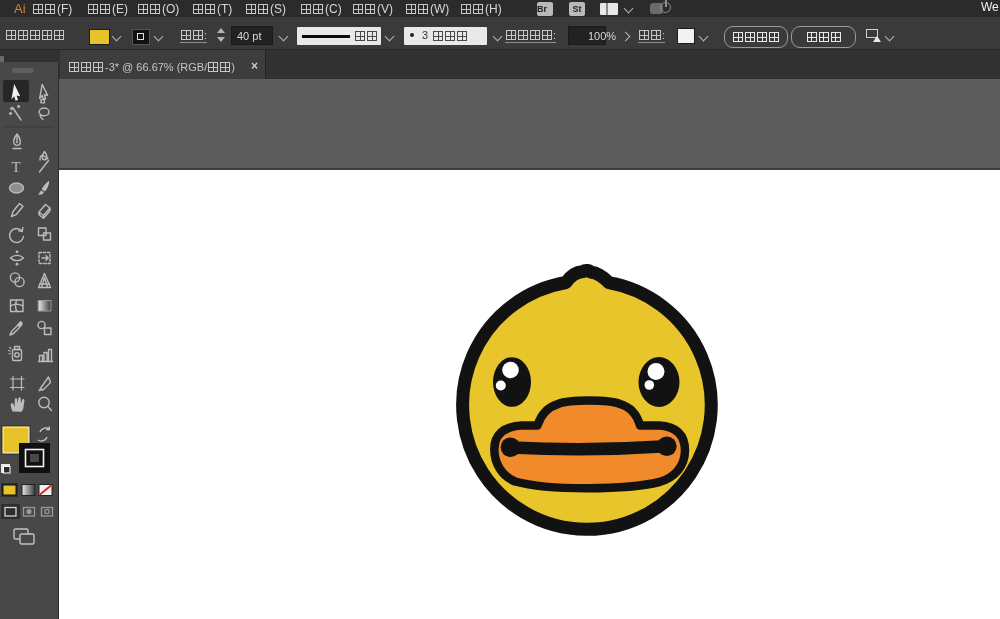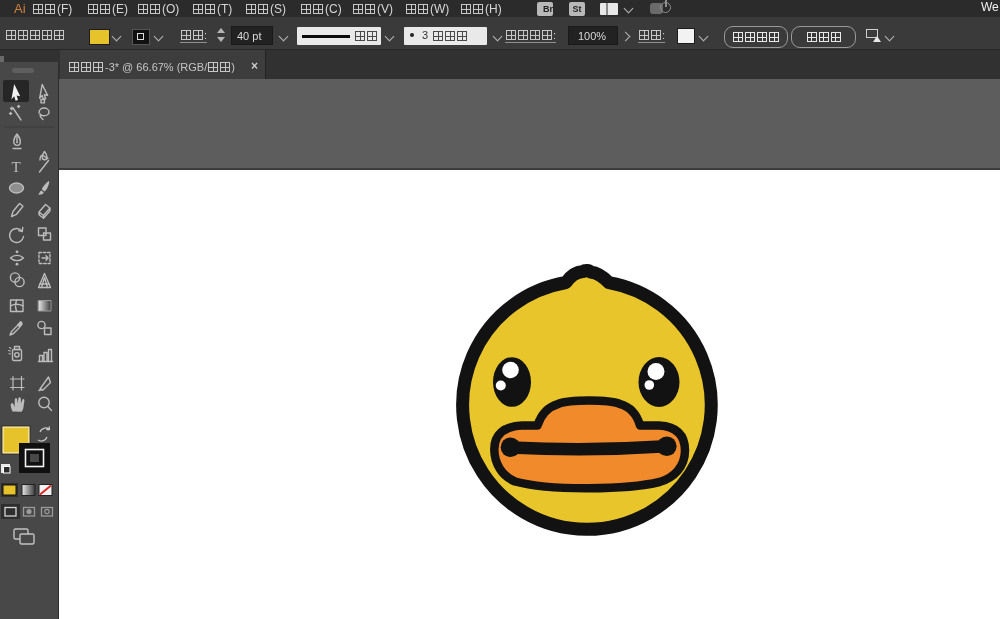--- a/index.html
+++ b/index.html
@@ -31,21 +31,21 @@
     <div class="abs" style="left:32px;top:2px;color:#d6d6d6;font-size:12px;white-space:nowrap"><span class="cj"></span><span class="cj"></span><span style="margin-left:1px">(F)</span></div>
     <div class="abs" style="left:87px;top:2px;color:#d6d6d6;font-size:12px;white-space:nowrap"><span class="cj"></span><span class="cj"></span><span style="margin-left:1px">(E)</span></div>
     <div class="abs" style="left:137px;top:2px;color:#d6d6d6;font-size:12px;white-space:nowrap"><span class="cj"></span><span class="cj"></span><span style="margin-left:1px">(O)</span></div>
     <div class="abs" style="left:192px;top:2px;color:#d6d6d6;font-size:12px;white-space:nowrap"><span class="cj"></span><span class="cj"></span><span style="margin-left:1px">(T)</span></div>
     <div class="abs" style="left:245px;top:2px;color:#d6d6d6;font-size:12px;white-space:nowrap"><span class="cj"></span><span class="cj"></span><span style="margin-left:1px">(S)</span></div>
     <div class="abs" style="left:300px;top:2px;color:#d6d6d6;font-size:12px;white-space:nowrap"><span class="cj"></span><span class="cj"></span><span style="margin-left:1px">(C)</span></div>
     <div class="abs" style="left:352px;top:2px;color:#d6d6d6;font-size:12px;white-space:nowrap"><span class="cj"></span><span class="cj"></span><span style="margin-left:1px">(V)</span></div>
     <div class="abs" style="left:405px;top:2px;color:#d6d6d6;font-size:12px;white-space:nowrap"><span class="cj"></span><span class="cj"></span><span style="margin-left:1px">(W)</span></div>
     <div class="abs" style="left:460px;top:2px;color:#d6d6d6;font-size:12px;white-space:nowrap"><span class="cj"></span><span class="cj"></span><span style="margin-left:1px">(H)</span></div>
   </div>
-  <div class="abs" style="left:537px;top:2px;width:16px;height:14px;background:#b9b9b9;border-radius:2px;color:#222;font-size:9px;font-weight:bold;text-align:right;line-height:14px">Br</div>
+  <div class="abs" style="left:537px;top:2px;width:16px;height:14px;background:#b9b9b9;border-radius:2px;color:#222;font-size:9px;font-weight:bold;text-align:left;line-height:14px">Br</div>
   <div class="abs" style="left:569px;top:2px;width:16px;height:14px;background:#b9b9b9;border-radius:2px;color:#222;font-size:9px;font-weight:bold;text-align:center;line-height:14px">St</div>
   <div class="abs" style="left:600px;top:3px;width:18px;height:12px;background:#e8e8e8;border-radius:1px"></div>
   <div class="abs" style="left:606px;top:3px;width:2px;height:12px;background:#8a8a8a"></div>
   <div class="car" style="left:625px;top:5px"></div>
   <div class="abs" style="left:650px;top:3px;width:13px;height:11px;background:#6a6a6a;border-radius:3px"></div>
   <div class="abs" style="left:660px;top:2px;width:11px;height:11px;border:1.5px solid #8f8f8f;border-radius:50%;box-sizing:border-box"></div>
   <div class="abs" style="left:664.5px;top:0px;width:2px;height:7px;background:#8f8f8f"></div>
   <div class="abs" style="left:981px;top:0px;color:#f2f2f2;font-size:12px;font-weight:normal">We</div>
 
   <div id="ctrl">
@@ -63,21 +63,21 @@
     <div class="wbox" style="left:297px;top:27px;width:84px;height:18px"></div>
     <div class="abs" style="left:302px;top:34.5px;width:48px;height:3.5px;background:#0a0a0a"></div>
     <div class="abs" style="left:354px;top:31px;font-size:11px;line-height:11px"><span class="cj cjd"></span><span class="cj cjd"></span></div>
     <div class="car" style="left:386px;top:33px"></div>
     <div class="wbox" style="left:404px;top:27px;width:83px;height:18px"></div>
     <div class="abs" style="left:410px;top:33px;width:4px;height:4px;background:#222;border-radius:50%"></div>
     <div class="abs" style="left:422px;top:29px;color:#333;font-size:11px">3</div>
     <div class="abs" style="left:432px;top:31px;font-size:11px;line-height:11px"><span class="cj cjd"></span><span class="cj cjd"></span><span class="cj cjd"></span></div>
     <div class="car" style="left:494px;top:33px"></div>
     <div class="abs" style="left:505px;top:30px;font-size:11px;line-height:11px;border-bottom:1px solid #8f8f8f;padding-bottom:1px"><span class="cj"></span><span class="cj"></span><span class="cj"></span><span class="cj"></span><span style="color:#c9c9c9;font-size:11px">:</span></div>
-    <div class="fieldd" style="left:568px;top:26px;width:50px;height:19px;line-height:19px;padding-left:9px;box-sizing:border-box">100%</div>
+    <div class="fieldd" style="left:568px;top:26px;width:38px;height:19px;line-height:19px;padding-left:19px;box-sizing:border-box">100%</div>
     <div class="abs" style="left:622px;top:31px;width:6px;height:6px;border-right:1.5px solid #b5b5b5;border-top:1.5px solid #b5b5b5;transform:rotate(45deg);top:33px"></div>
     <div class="abs" style="left:638px;top:30px;font-size:11px;line-height:11px;border-bottom:1px solid #8f8f8f;padding-bottom:1px"><span class="cj"></span><span class="cj"></span><span style="color:#c9c9c9;font-size:11px">:</span></div>
     <div class="abs" style="left:677px;top:28px;width:18px;height:16px;background:#f2f2f2;border:1px solid #1c1c1c;box-sizing:border-box"></div>
     <div class="car" style="left:700px;top:33px"></div>
     <div class="btn" style="left:724px;top:26px;width:62px;height:20px">
       <span class="cj cjw"></span>
       <span class="cj cjw"></span>
       <span class="cj cjw"></span>
       <span class="cj cjw"></span>
     </div>

